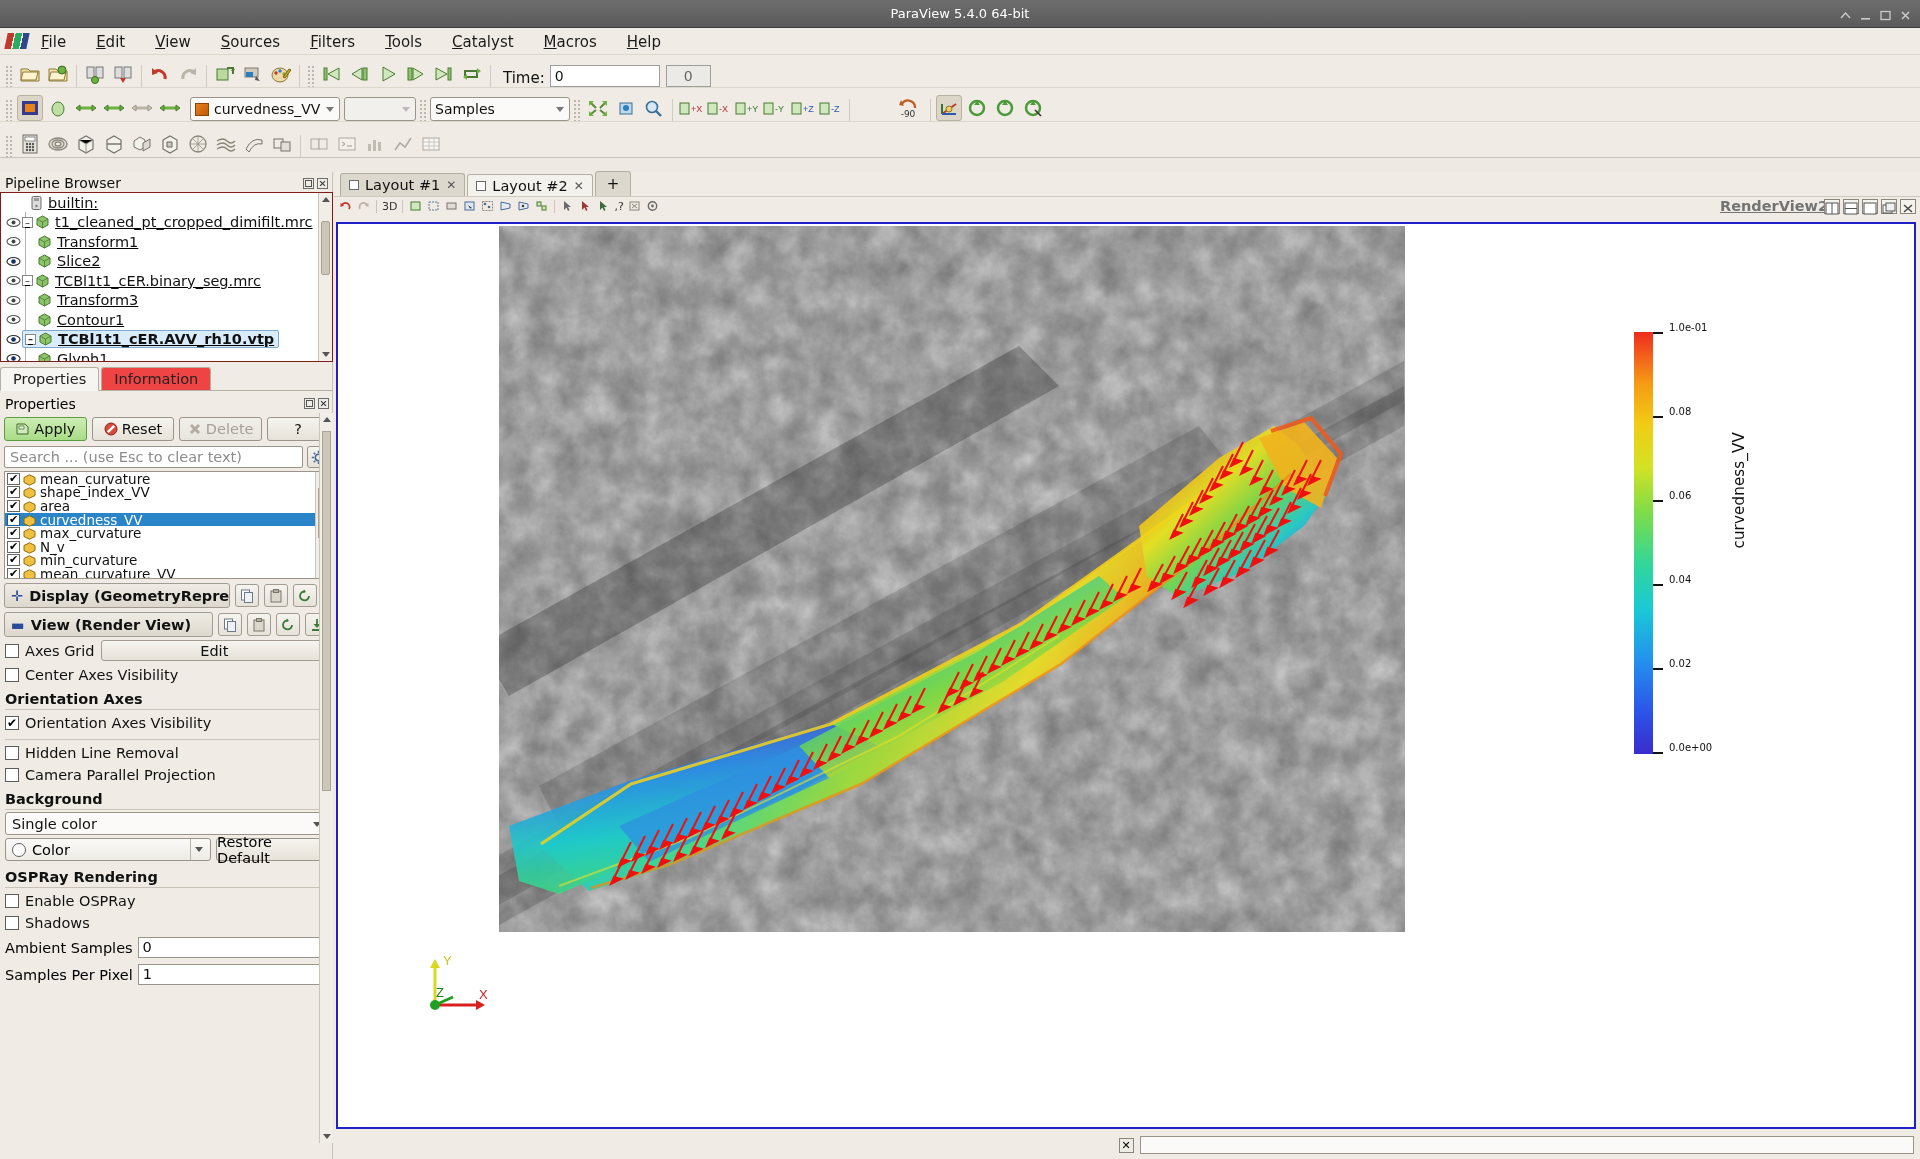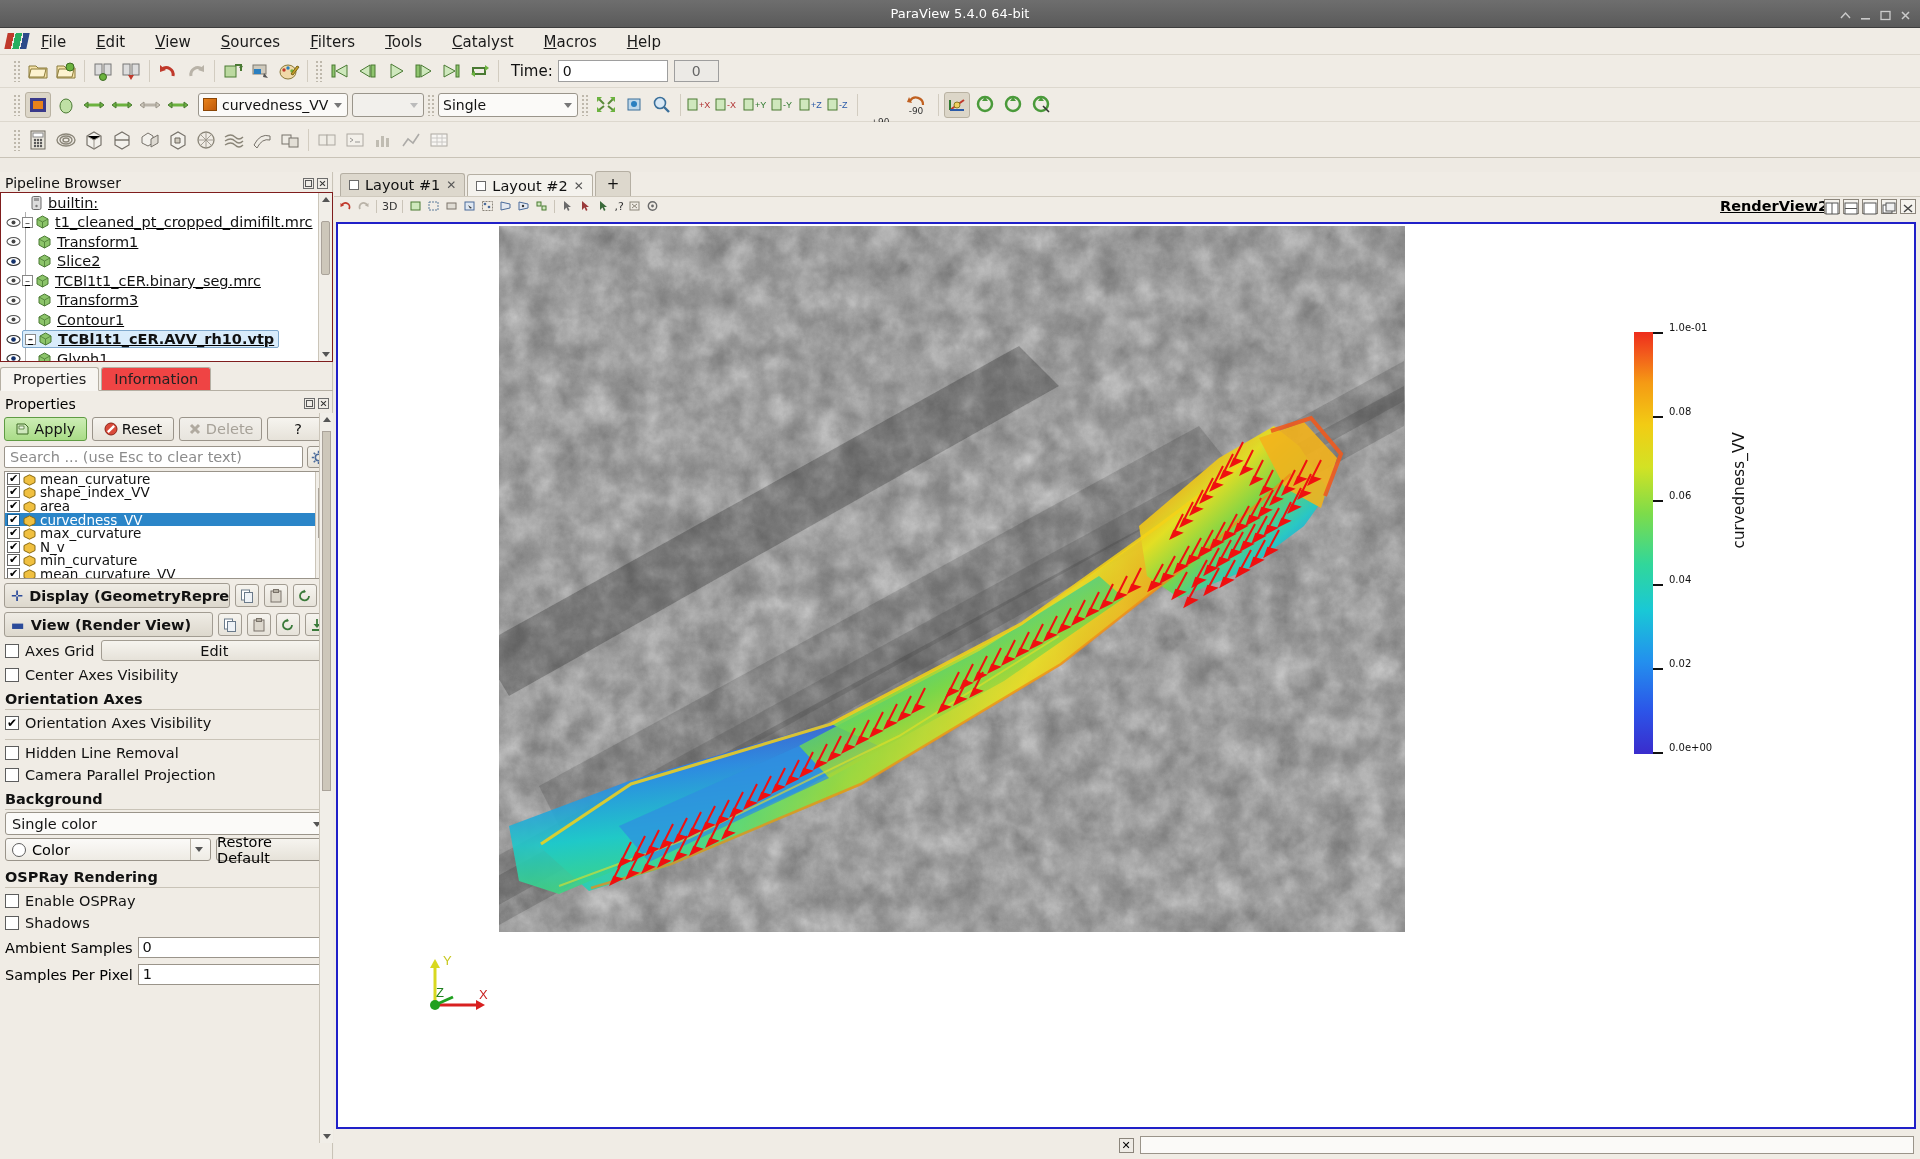--- a/index.html
+++ b/index.html
@@ -38,22 +38,22 @@
       linear-gradient(90deg,#c0392b 0 30%, transparent 30% 36%, #27ae60 36% 66%, transparent 66% 72%, #2c4a8a 72% 100%);
     transform:skewX(-12deg);
   }
   .menu-item {
     padding:3px 9px; font-size:15px; color:#1a1a1a; cursor:default;
   }
   .menu-item u { text-decoration:underline; }
 
   
   .toolbar {
-    height:33px; background:#f0ece5; display:flex; align-items:center;
-    border-bottom:1px solid #ddd8ce; padding-left:10px;
+    height:33px; background:#f0ece5; display:flex; align-items:flex-end;
+    border-bottom:1px solid #ddd8ce; padding-left:2px;
   }
   .tb-row2 { height:34px; }
   .tb-row3 { height:36px; }
   .grip {
     width:8px; height:22px; margin:0 3px;
     background-image:radial-gradient(#b8b2a6 1px, transparent 1px);
     background-size:4px 4px; opacity:.9;
   }
   .tbtn {
     width:26px; height:26px; margin:0 1px; display:flex;
@@ -238,21 +238,21 @@
   .ltab.active { background:#f4f2ed; position:relative; top:1px; }
   .ltab .sq { width:10px; height:10px; border:1px solid #6a6a6a; background:#fff; }
   .ltab .x { font-size:12px; color:#555; }
   .ltab.plus { padding:3px 11px; font-size:15px; }
 
   .viewtoolbar { height:19px; background:#f0ece5; border-top:1px solid #cfc9bd;
     display:flex; align-items:center; padding-left:4px; gap:3px; position:relative; }
   .vtb { width:15px; height:15px; display:flex; align-items:center; justify-content:center; }
   .vtb-txt { font-size:11px; color:#333; }
   .vsep { width:1px; height:13px; background:#cac4b8; margin:0 2px; }
-  .viewname { position:absolute; right:92px; font-size:14.5px; color:#000000;
+  .viewname { position:absolute; right:92px; font-size:14.5px; color:#737373;
     text-decoration:underline; font-weight:bold; }
   .viewbtns { position:absolute; right:4px; display:flex; gap:3px; }
   .vbx { width:16px; height:15px; border:1px solid #8b857b; background:#f5f3ee; position:relative; }
 
   .renderview {
     position:absolute; left:336px; top:222px; right:4px; bottom:30px;
     border:2px solid #2020c8; background:#ffffff; overflow:hidden;
   }
   .tomo {
     position:absolute; left:161px; top:2px; width:906px; bottom:2px;
@@ -471,21 +471,21 @@
       <span style="display:inline-block;width:14px;height:13px;background:linear-gradient(135deg,#e8821a,#c05a0a);border:1px solid #8a4606;margin-right:5px;"></span>
       <span>curvedness_VV</span>
       <span class="arr"></span>
     </div>
     <div class="tcombo disabled" style="width:72px; margin-left:4px;">
       <span></span>
       <span class="arr" style="border-top-color:#bbb;"></span>
     </div>
     <div class="grip"></div>
     <div class="tcombo" style="width:140px;">
-      <span>Single</span>
+      <span>Samples</span>
       <span class="arr"></span>
     </div>
     <div class="grip"></div>
     <div class="tbtn">
       <svg width="22" height="19" viewBox="0 0 22 19">
           <path d="M4 4 L9 9 M18 4 L13 9 M4 15 L9 11 M18 15 L13 11" stroke="#5a8a3a" stroke-width="2"></path>
           <path d="M2 2 l5 0 l-5 5z M20 2 l-5 0 l5 5z M2 17 l5 0 l-5-5z M20 17 l-5 0 l5-5z" fill="#6cb33f"></path>
         </svg>
     </div>
     <div class="tbtn">

